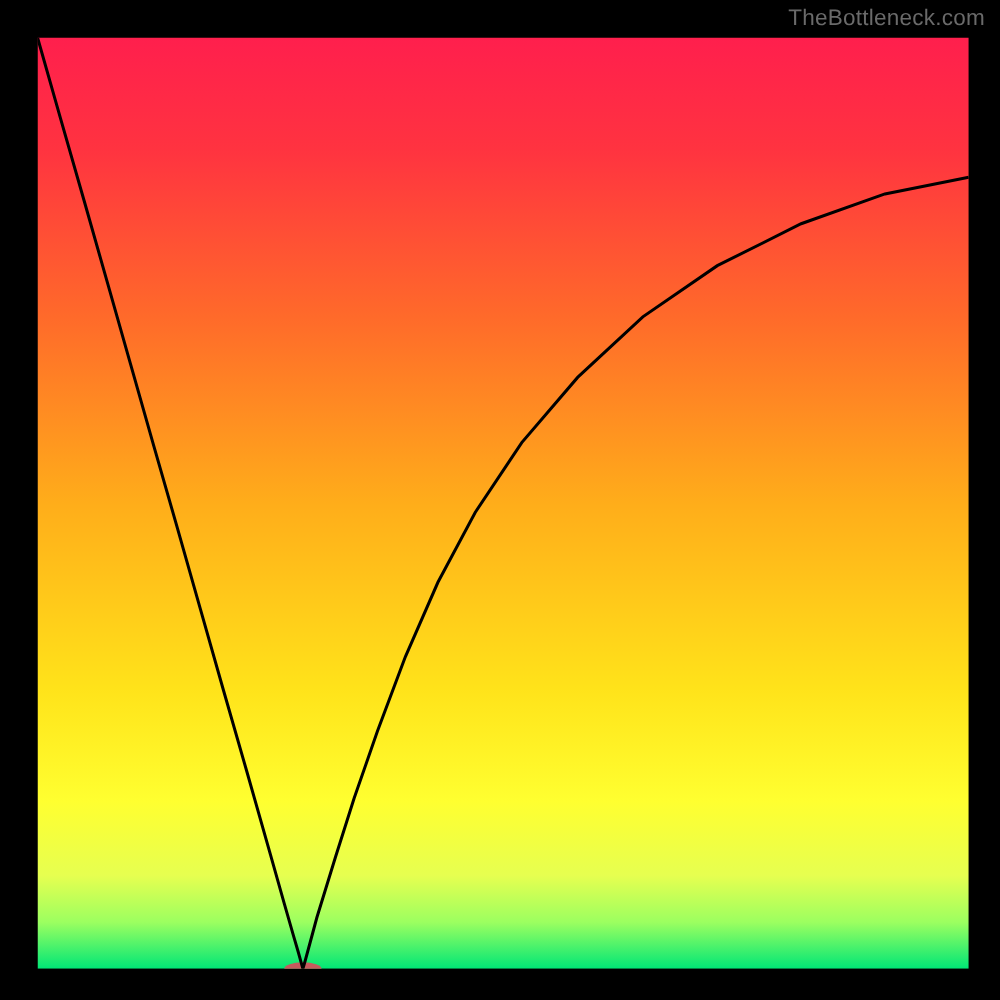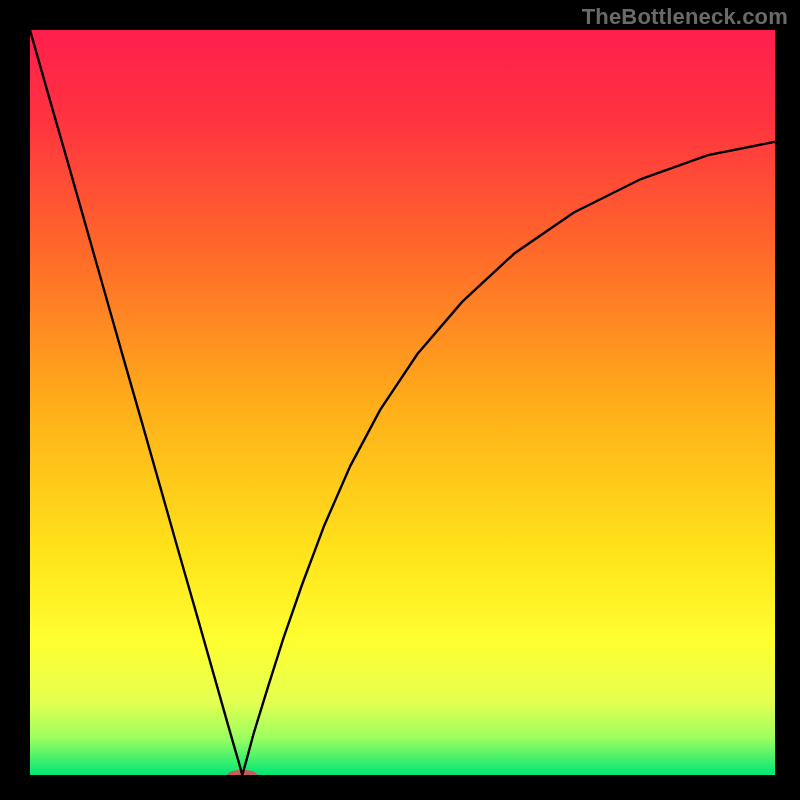--- a/index.html
+++ b/index.html
@@ -15,22 +15,22 @@
     width: 800px;
     height: 800px;
     background: #000;
     position: relative;
   }
   .watermark {
     position: absolute;
     top: 4px;
     right: 12px;
     color: #6a6a6a;
-    font-size: 22px;
-    font-weight: 700;
+    font-size: 18px;
+    font-weight: 400;
     letter-spacing: 0.2px;
     z-index: 10;
   }
   .plot-wrap {
     position: absolute;
     left: 30px;
     top: 30px;
     width: 745px;
     height: 745px;
   }

